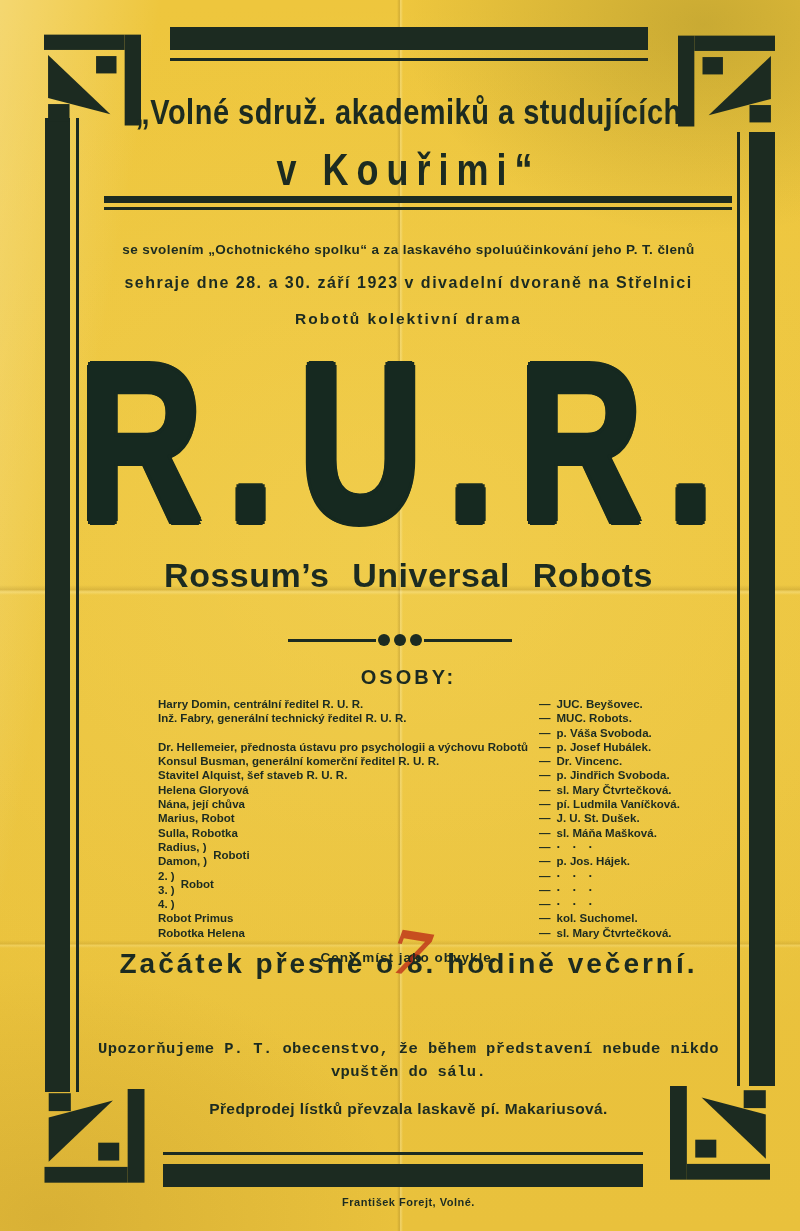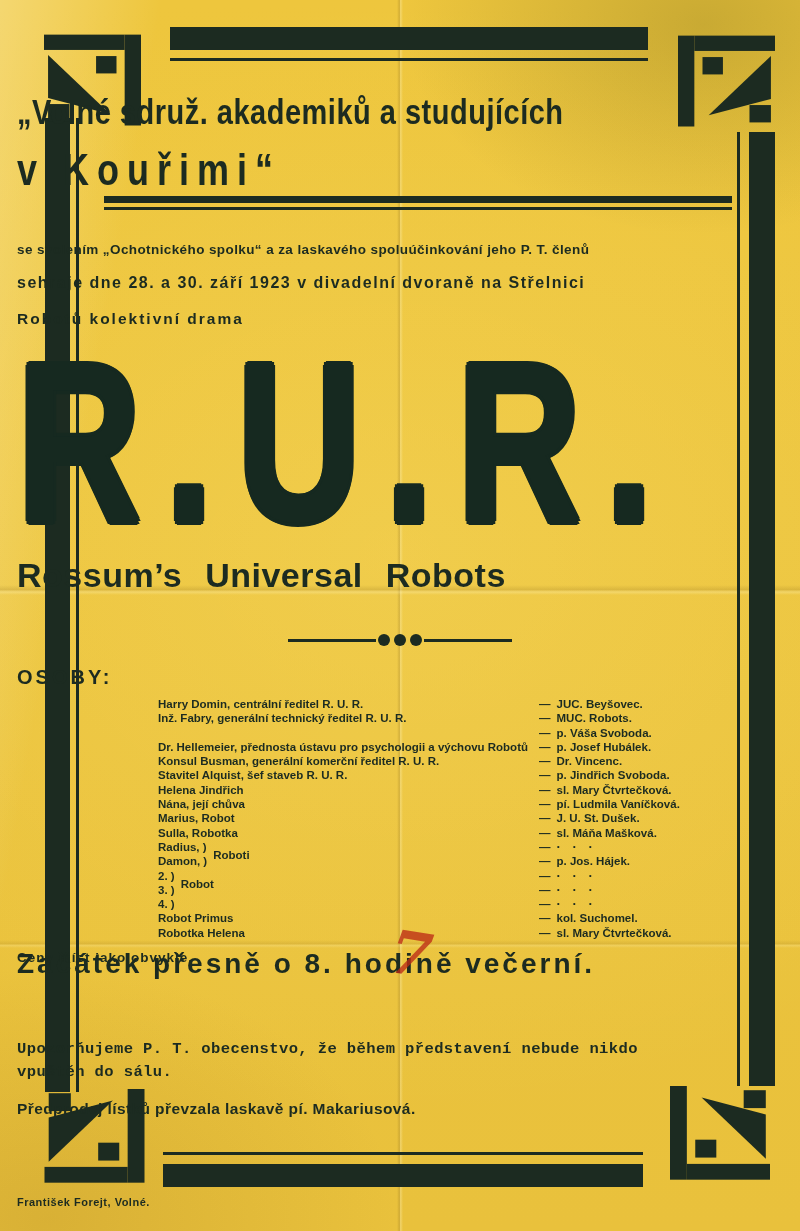--- a/index.html
+++ b/index.html
@@ -8,21 +8,21 @@
     font-family:"Liberation Sans",sans-serif;color:#1c2b21;
     background:
       linear-gradient(100deg, rgba(255,243,196,.38), rgba(255,243,196,0) 16%),
       radial-gradient(ellipse 430px 300px at 88% 2%, rgba(70,70,15,.22), rgba(0,0,0,0) 70%),
       radial-gradient(ellipse 500px 360px at 6% 99%, rgba(150,110,25,.20), rgba(0,0,0,0) 70%),
       radial-gradient(ellipse 900px 700px at 50% 45%, rgba(255,230,120,.25), rgba(0,0,0,0) 80%),
       linear-gradient(#eec63d,#e9c13c);
   }
   .abs{position:absolute;}
   .ink{background:#1c2b21;}
-  .ctr{left:0;right:0;padding-left:17px;}
+  .ctr{left:0;right:0;text-align:center;padding-left:17px;}
   .bold{font-weight:bold;}
   .stretch{display:inline-block;transform:scaleY(1.22);transform-origin:50% 60%;}
 
   
   .fold-v{left:397px;top:0;width:6px;height:1231px;
     background:linear-gradient(90deg,rgba(110,80,15,.0),rgba(110,80,15,.20) 40%,rgba(255,245,190,.35) 60%,rgba(110,80,15,0));}
   .fold-h1{left:0;top:585px;width:800px;height:10px;
     background:linear-gradient(rgba(120,90,20,.0),rgba(120,90,20,.16) 45%,rgba(255,245,190,.30) 70%,rgba(120,90,20,0));}
   .fold-h2{left:0;top:940px;width:800px;height:8px;
     background:linear-gradient(rgba(120,90,20,.0),rgba(120,90,20,.12) 45%,rgba(255,245,190,.22) 70%,rgba(120,90,20,0));}
@@ -161,21 +161,21 @@
   </div>
 
   <div class="abs ctr bold osoby">OSOBY:</div>
   <div class="abs cast">
       <div class="cast-row"><span class="role">Harry Domin, centrální ředitel R. U. R.</span><span class="actor"><span class="dash">—</span><span class="actor-name">JUC. Beyšovec.</span></span></div>
       <div class="cast-row"><span class="role">Inž. Fabry, generální technický ředitel R. U. R.</span><span class="actor"><span class="dash">—</span><span class="actor-name">MUC. Robots.</span></span></div>
       <div class="cast-row"><span class="actor"><span class="dash">—</span><span class="actor-name">p. Váša Svoboda.</span></span></div>
       <div class="cast-row"><span class="role">Dr. Hellemeier, přednosta ústavu pro psychologii a výchovu Robotů</span><span class="actor"><span class="dash">—</span><span class="actor-name">p. Josef Hubálek.</span></span></div>
       <div class="cast-row"><span class="role">Konsul Busman, generální komerční ředitel R. U. R.</span><span class="actor"><span class="dash">—</span><span class="actor-name">Dr. Vincenc.</span></span></div>
       <div class="cast-row"><span class="role">Stavitel Alquist, šef staveb R. U. R.</span><span class="actor"><span class="dash">—</span><span class="actor-name">p. Jindřich Svoboda.</span></span></div>
-      <div class="cast-row"><span class="role">Helena Jindřich</span><span class="actor"><span class="dash">—</span><span class="actor-name">sl. Mary Čtvrtečková.</span></span></div>
+      <div class="cast-row"><span class="role">Helena Gloryová</span><span class="actor"><span class="dash">—</span><span class="actor-name">sl. Mary Čtvrtečková.</span></span></div>
       <div class="cast-row"><span class="role">Nána, její chůva</span><span class="actor"><span class="dash">—</span><span class="actor-name">pí. Ludmila Vaníčková.</span></span></div>
       <div class="cast-row"><span class="role">Marius, Robot</span><span class="actor"><span class="dash">—</span><span class="actor-name">J. U. St. Dušek.</span></span></div>
       <div class="cast-row"><span class="role">Sulla, Robotka</span><span class="actor"><span class="dash">—</span><span class="actor-name">sl. Máňa Mašková.</span></span></div>
       <div class="cast-row ditto"><span class="role">Radius, )</span><span class="actor"><span class="dash">—</span><span class="actor-name">· · ·</span></span></div>
       <div class="cast-row"><span class="role">Damon, )<span class="group">Roboti</span></span><span class="actor"><span class="dash">—</span><span class="actor-name">p. Jos. Hájek.</span></span></div>
       <div class="cast-row ditto"><span class="role">2. )</span><span class="actor"><span class="dash">—</span><span class="actor-name">· · ·</span></span></div>
       <div class="cast-row ditto"><span class="role">3. )<span class="group">Robot</span></span><span class="actor"><span class="dash">—</span><span class="actor-name">· · ·</span></span></div>
       <div class="cast-row ditto"><span class="role">4. )</span><span class="actor"><span class="dash">—</span><span class="actor-name">· · ·</span></span></div>
       <div class="cast-row"><span class="role">Robot Primus</span><span class="actor"><span class="dash">—</span><span class="actor-name">kol. Suchomel.</span></span></div>
       <div class="cast-row"><span class="role">Robotka Helena</span><span class="actor"><span class="dash">—</span><span class="actor-name">sl. Mary Čtvrtečková.</span></span></div>

